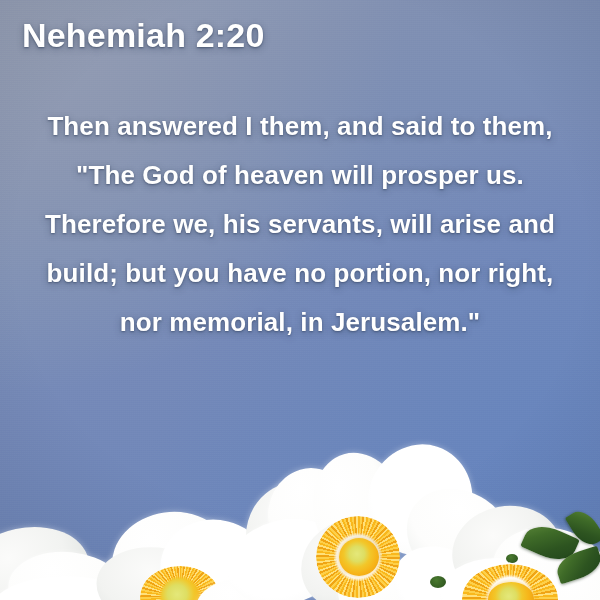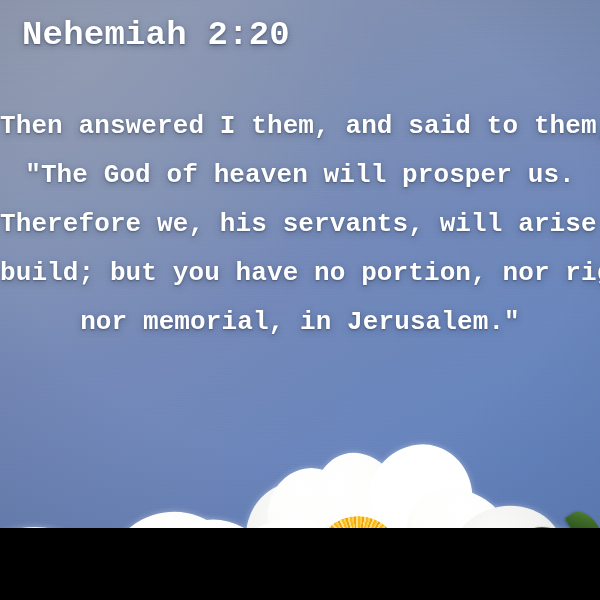--- a/index.html
+++ b/index.html
@@ -4,23 +4,23 @@
 <title>Bible Verse Image</title>
 <style>
   html, body {
     margin: 0;
     padding: 0;
     background: #000;
   }
   #canvas {
     position: relative;
     width: 600px;
-    height: 528px;
+    height: 600px;
     overflow: hidden;
-    font-family: Liberation Mono, monospace;
+    font-family: Liberation Sans, sans-serif;
     
     background:
       radial-gradient(circle at 4% 2%, rgba(150,158,178,0.85) 0%, rgba(150,158,178,0.0) 46%),
       radial-gradient(circle at 96% 94%, rgba(96,132,192,0.55) 0%, rgba(96,132,192,0.0) 55%),
       linear-gradient(160deg, #8a98b4 0%, #8190b2 18%, #7b8eb6 34%, #7589b8 52%, #6f87ba 70%, #6a84bd 86%, #6782bd 100%);
   }
 
   
   .grain {
     position: absolute;

